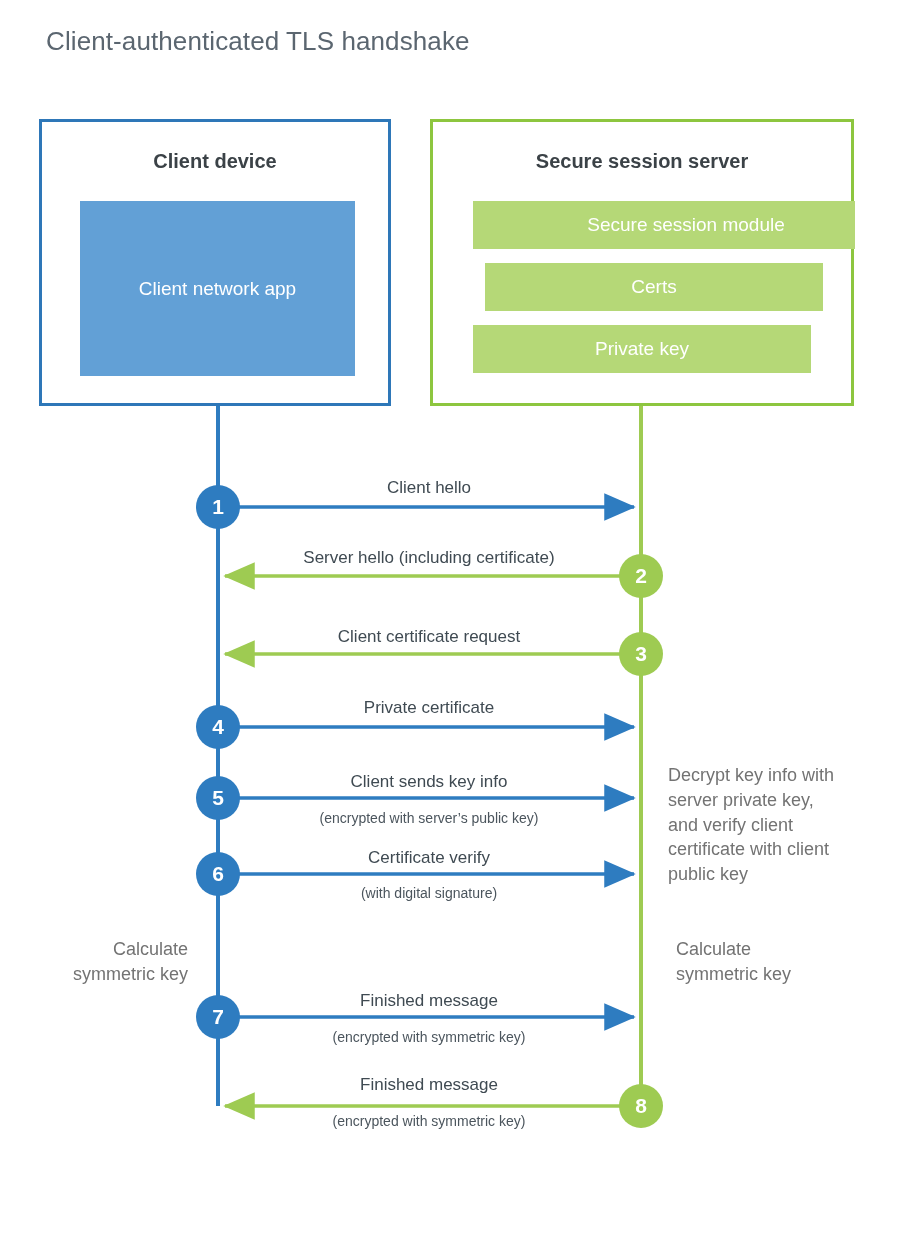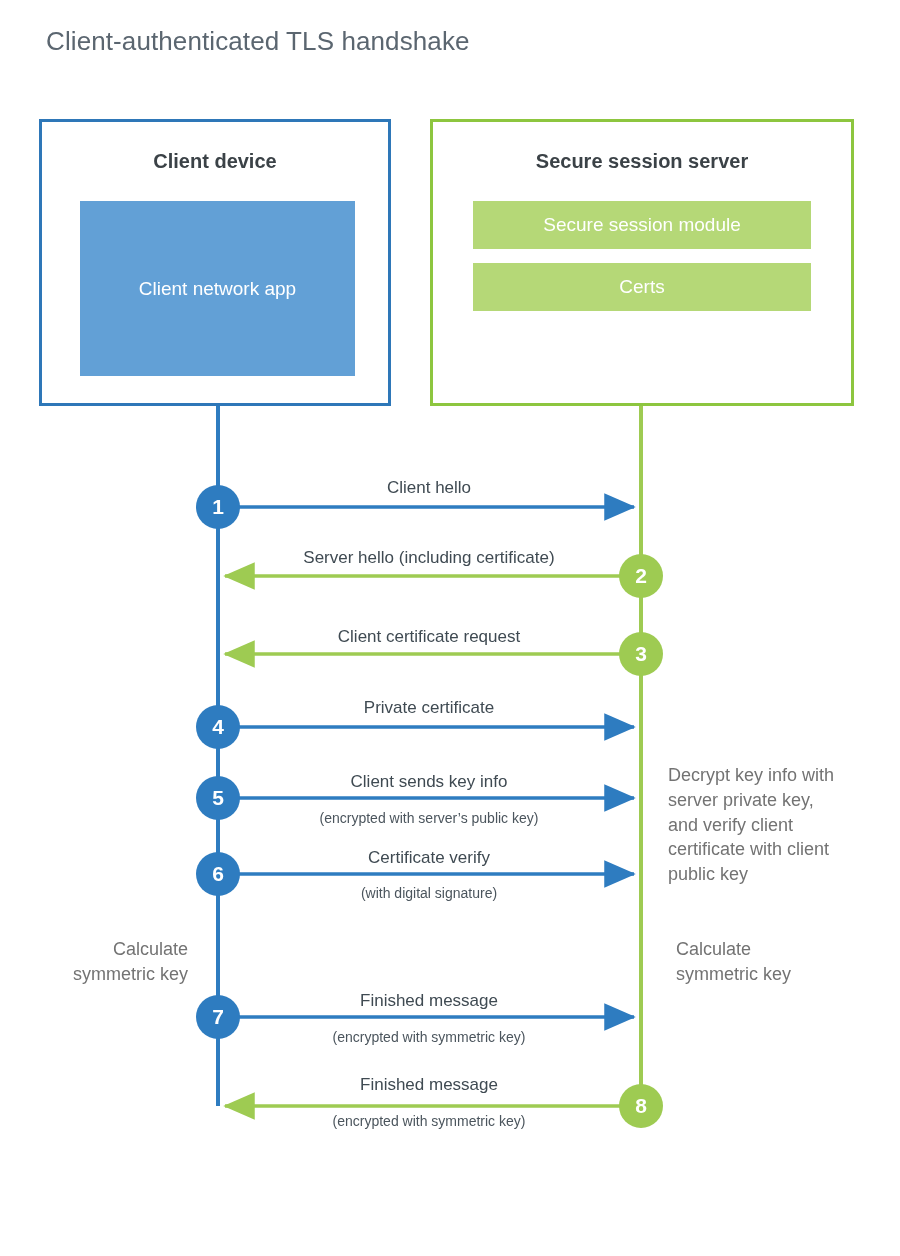--- a/index.html
+++ b/index.html
@@ -83,22 +83,22 @@
     width: 338px;
     height: 48px;
     background: #b5d877;
     color: #ffffff;
     font-size: 19px;
     display: flex;
     align-items: center;
     justify-content: center;
     text-align: center;
   }
-  #server-bar-0 { top: 79px; }
-  #server-bar-1 { top: 141px; }
+  #server-bar-0 { top: 79px; padding-left: 44px; }
+  #server-bar-1 { top: 141px; margin-left: 12px; }
   #server-bar-2 { top: 203px; }
 
   
   #wires {
     position: absolute;
     left: 0; top: 0;
     width: 900px; height: 1256px;
     pointer-events: none;
   }
 
@@ -203,20 +203,21 @@
 
   <div class="entity-box" id="client-box">
     <div class="entity-title">Client device</div>
     <div id="client-app">Client network app</div>
   </div>
 
   <div class="entity-box" id="server-box">
     <div class="entity-title">Secure session server</div>
     <div class="server-bar" id="server-bar-0">Secure session module</div>
     <div class="server-bar" id="server-bar-1">Certs</div>
+    <div class="server-bar" id="server-bar-2">Private key</div>
   </div>
 
   <div class="step-circle client" style="left:196px; top:485px;">1</div>
   <div class="step-circle server" style="left:619px; top:554px;">2</div>
   <div class="step-circle server" style="left:619px; top:632px;">3</div>
   <div class="step-circle client" style="left:196px; top:705px;">4</div>
   <div class="step-circle client" style="left:196px; top:776px;">5</div>
   <div class="step-circle client" style="left:196px; top:852px;">6</div>
   <div class="step-circle client" style="left:196px; top:995px;">7</div>
   <div class="step-circle server" style="left:619px; top:1084px;">8</div>

